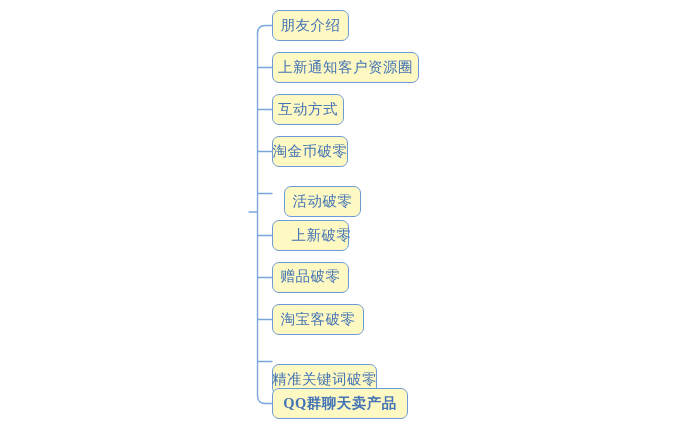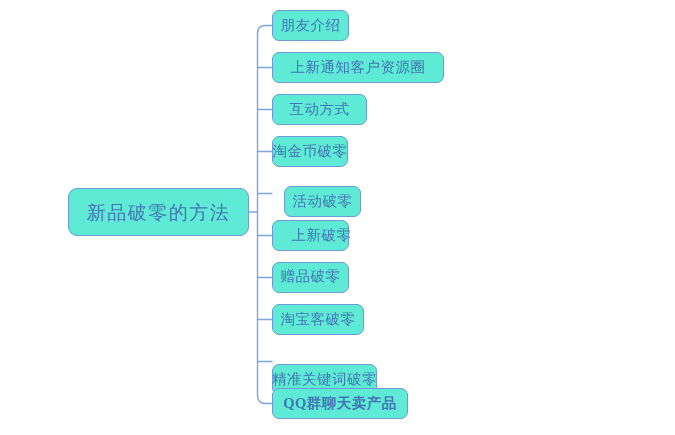--- a/index.html
+++ b/index.html
@@ -24,21 +24,21 @@
     top: 0;
     width: 675px;
     height: 435px;
     pointer-events: none;
   }
   .node {
     position: absolute;
     box-sizing: border-box;
     border: 1px solid #6d9bd8;
     border-radius: 7px;
-    background: #5eead4;
+    background: #fef9c3;
     color: #4474b5;
     display: flex;
     align-items: center;
     justify-content: center;
     white-space: nowrap;
     letter-spacing: 0.5px;
   }
   .node-root {
     left: 68px;
     top: 188px;
@@ -74,32 +74,29 @@
         <path d="M 257.5 151.5 L 272 151.5"></path>
         <path d="M 257.5 193.5 L 272 193.5"></path>
         <path d="M 257.5 235.5 L 272 235.5"></path>
         <path d="M 257.5 277.5 L 272 277.5"></path>
         <path d="M 257.5 319.5 L 272 319.5"></path>
         <path d="M 257.5 361.5 L 272 361.5"></path>
         <path d="M 257.5 395.5 Q 257.5 403.5 265.5 403.5 L 272 403.5"></path>
       </g>
   </svg>
 
-  <div class="node node-root">
-    <span class="node-label">新品破零的方法</span>
-  </div>
 
   <div id="children-layer">
       <div class="node node-child" style="top: 10px; width: 77px;">
         <span class="node-label">朋友介绍</span>
       </div>
-      <div class="node node-child" style="top: 52px; width: 172px;">
+      <div class="node node-child" style="top: 52px; width: 147px;">
         <span class="node-label">上新通知客户资源圈</span>
       </div>
-      <div class="node node-child" style="top: 94px; width: 95px;">
+      <div class="node node-child" style="top: 94px; width: 72px;">
         <span class="node-label">互动方式</span>
       </div>
       <div class="node node-child" style="top: 136px; width: 76px;">
         <span class="node-label">淘金币破零</span>
       </div>
       <div class="node node-child" style="top: 186px; width: 77px; margin-left: 12px;">
         <span class="node-label">活动破零</span>
       </div>
       <div class="node node-child" style="top: 220px; width: 77px; padding-left: 32px;">
         <span class="node-label">上新破零</span>

